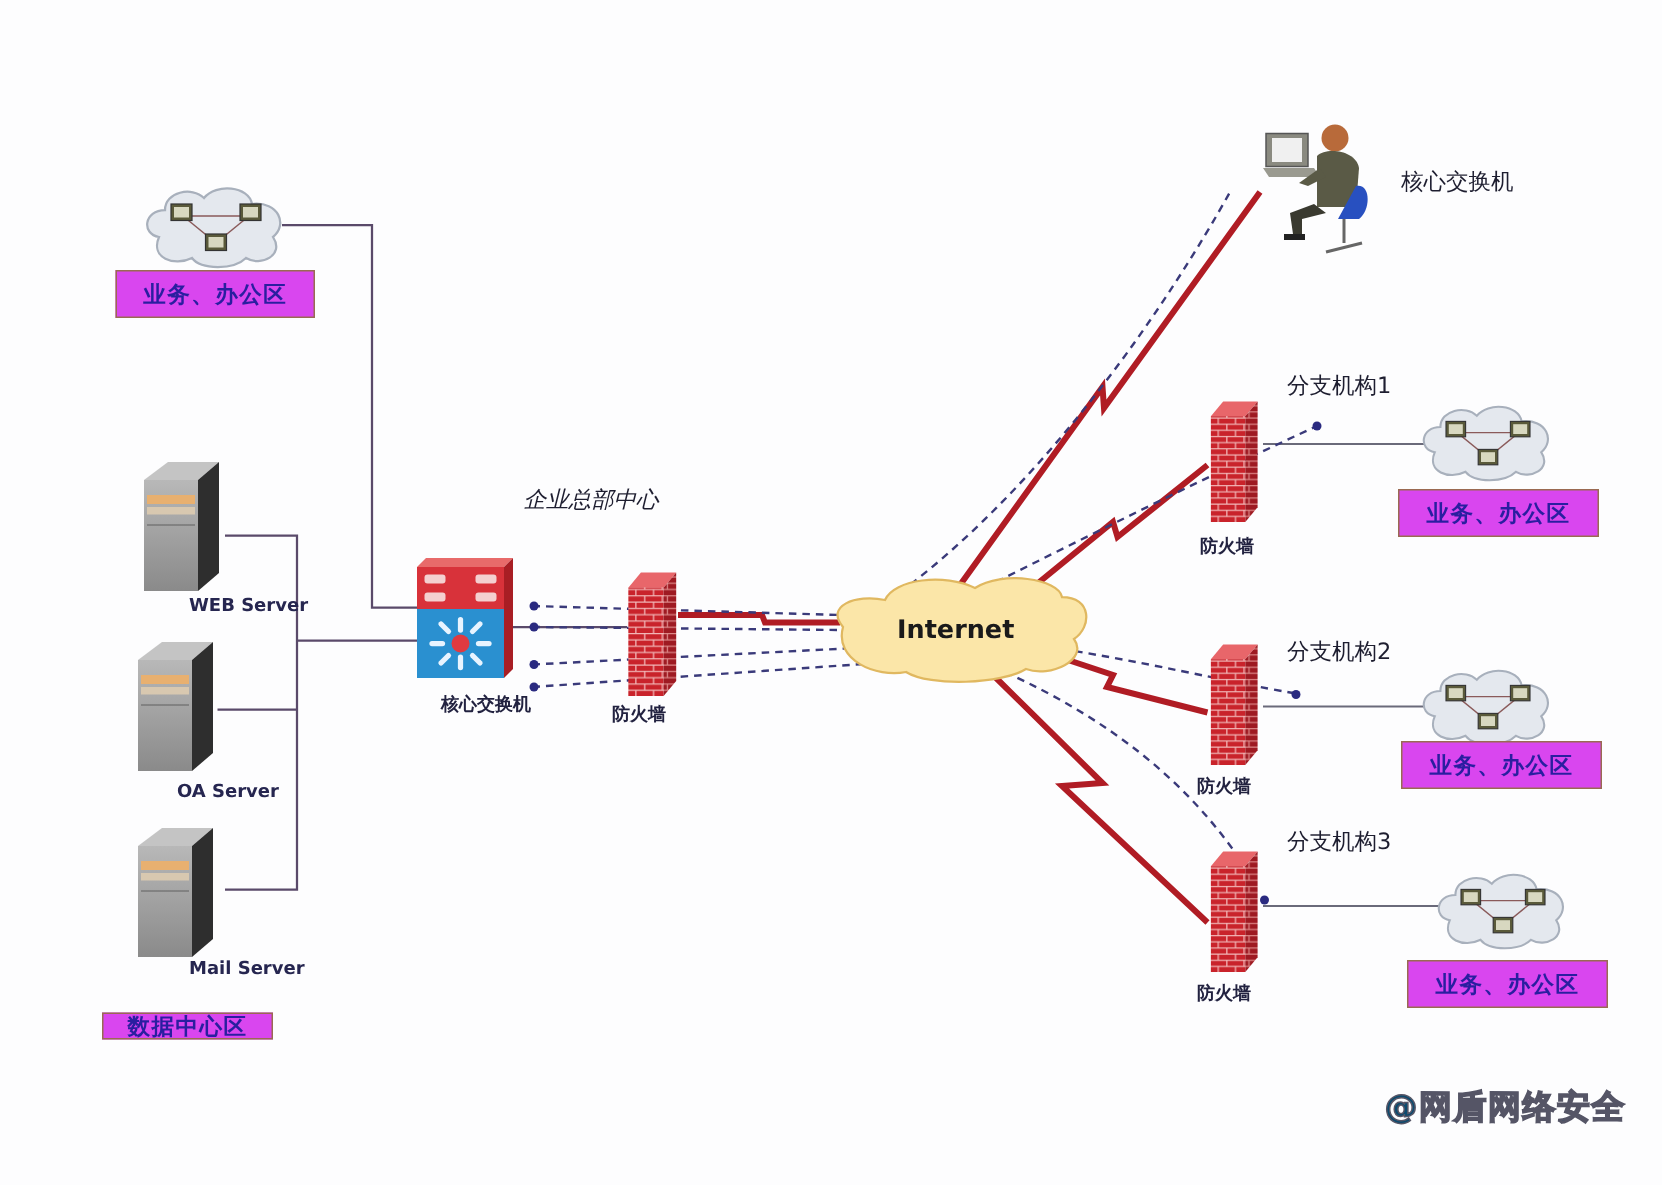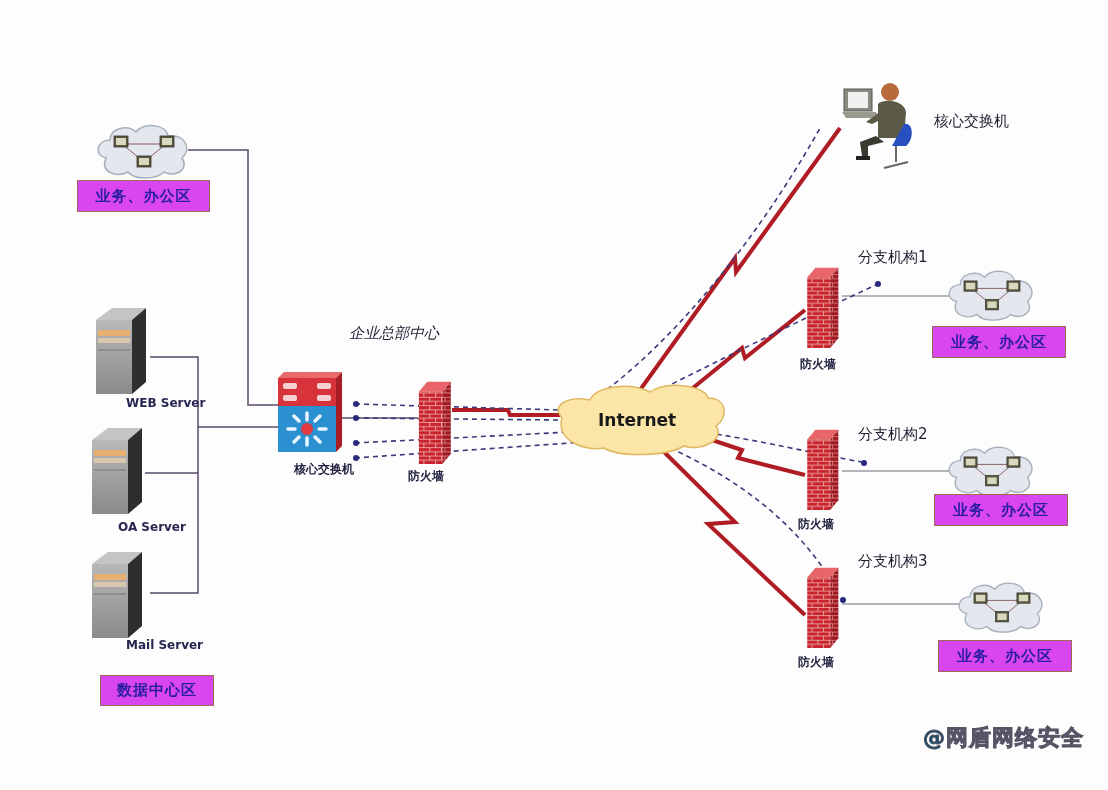--- a/index.html
+++ b/index.html
@@ -156,21 +156,21 @@
     <path d="M880 112 L866 122 L872 124 L884 118 Z" fill="#5a5a46"></path>
     <path d="M876 136 L860 142 L862 156 L868 156 L868 146 L884 142 Z" fill="#3a3a30"></path>
     <path d="M904 124 C914 122 914 140 906 146 L892 146 Z" fill="#2850c0"></path>
     <line x1="896" y1="146" x2="896" y2="162" stroke="#666" stroke-width="2"></line>
     <line x1="884" y1="168" x2="908" y2="162" stroke="#666" stroke-width="2"></line>
     <path d="M856 156 L870 156 L870 160 L856 160 Z" fill="#222"></path>
   </g>
 </svg>
 
 <div class="zone-label" style="left:77px;top:180px;width:133px;height:32px;">业务、办公区</div>
-<div class="zone-label" style="left:68px;top:675px;width:114px;height:31px;margin-left:32px;">数据中心区</div>
+<div class="zone-label" style="left:68px;top:675px;width:114px;height:18px;">数据中心区</div>
 
 <div class="txt srv" style="left:86px;top:396px;">WEB Server</div>
 <div class="txt srv" style="left:78px;top:520px;">OA Server</div>
 <div class="txt srv" style="left:86px;top:638px;">Mail Server</div>
 
 <div class="txt med" style="left:349px;top:324px;font-style:italic;">企业总部中心</div>
 <div class="txt small" style="left:282px;top:461px;margin-left:12px;">核心交换机</div>
 <div class="txt small" style="left:408px;top:468px;">防火墙</div>
 
 <div class="txt" style="left:598px;top:410px;font-size:17px;font-weight:bold;color:#1a1a1a;">Internet</div>

